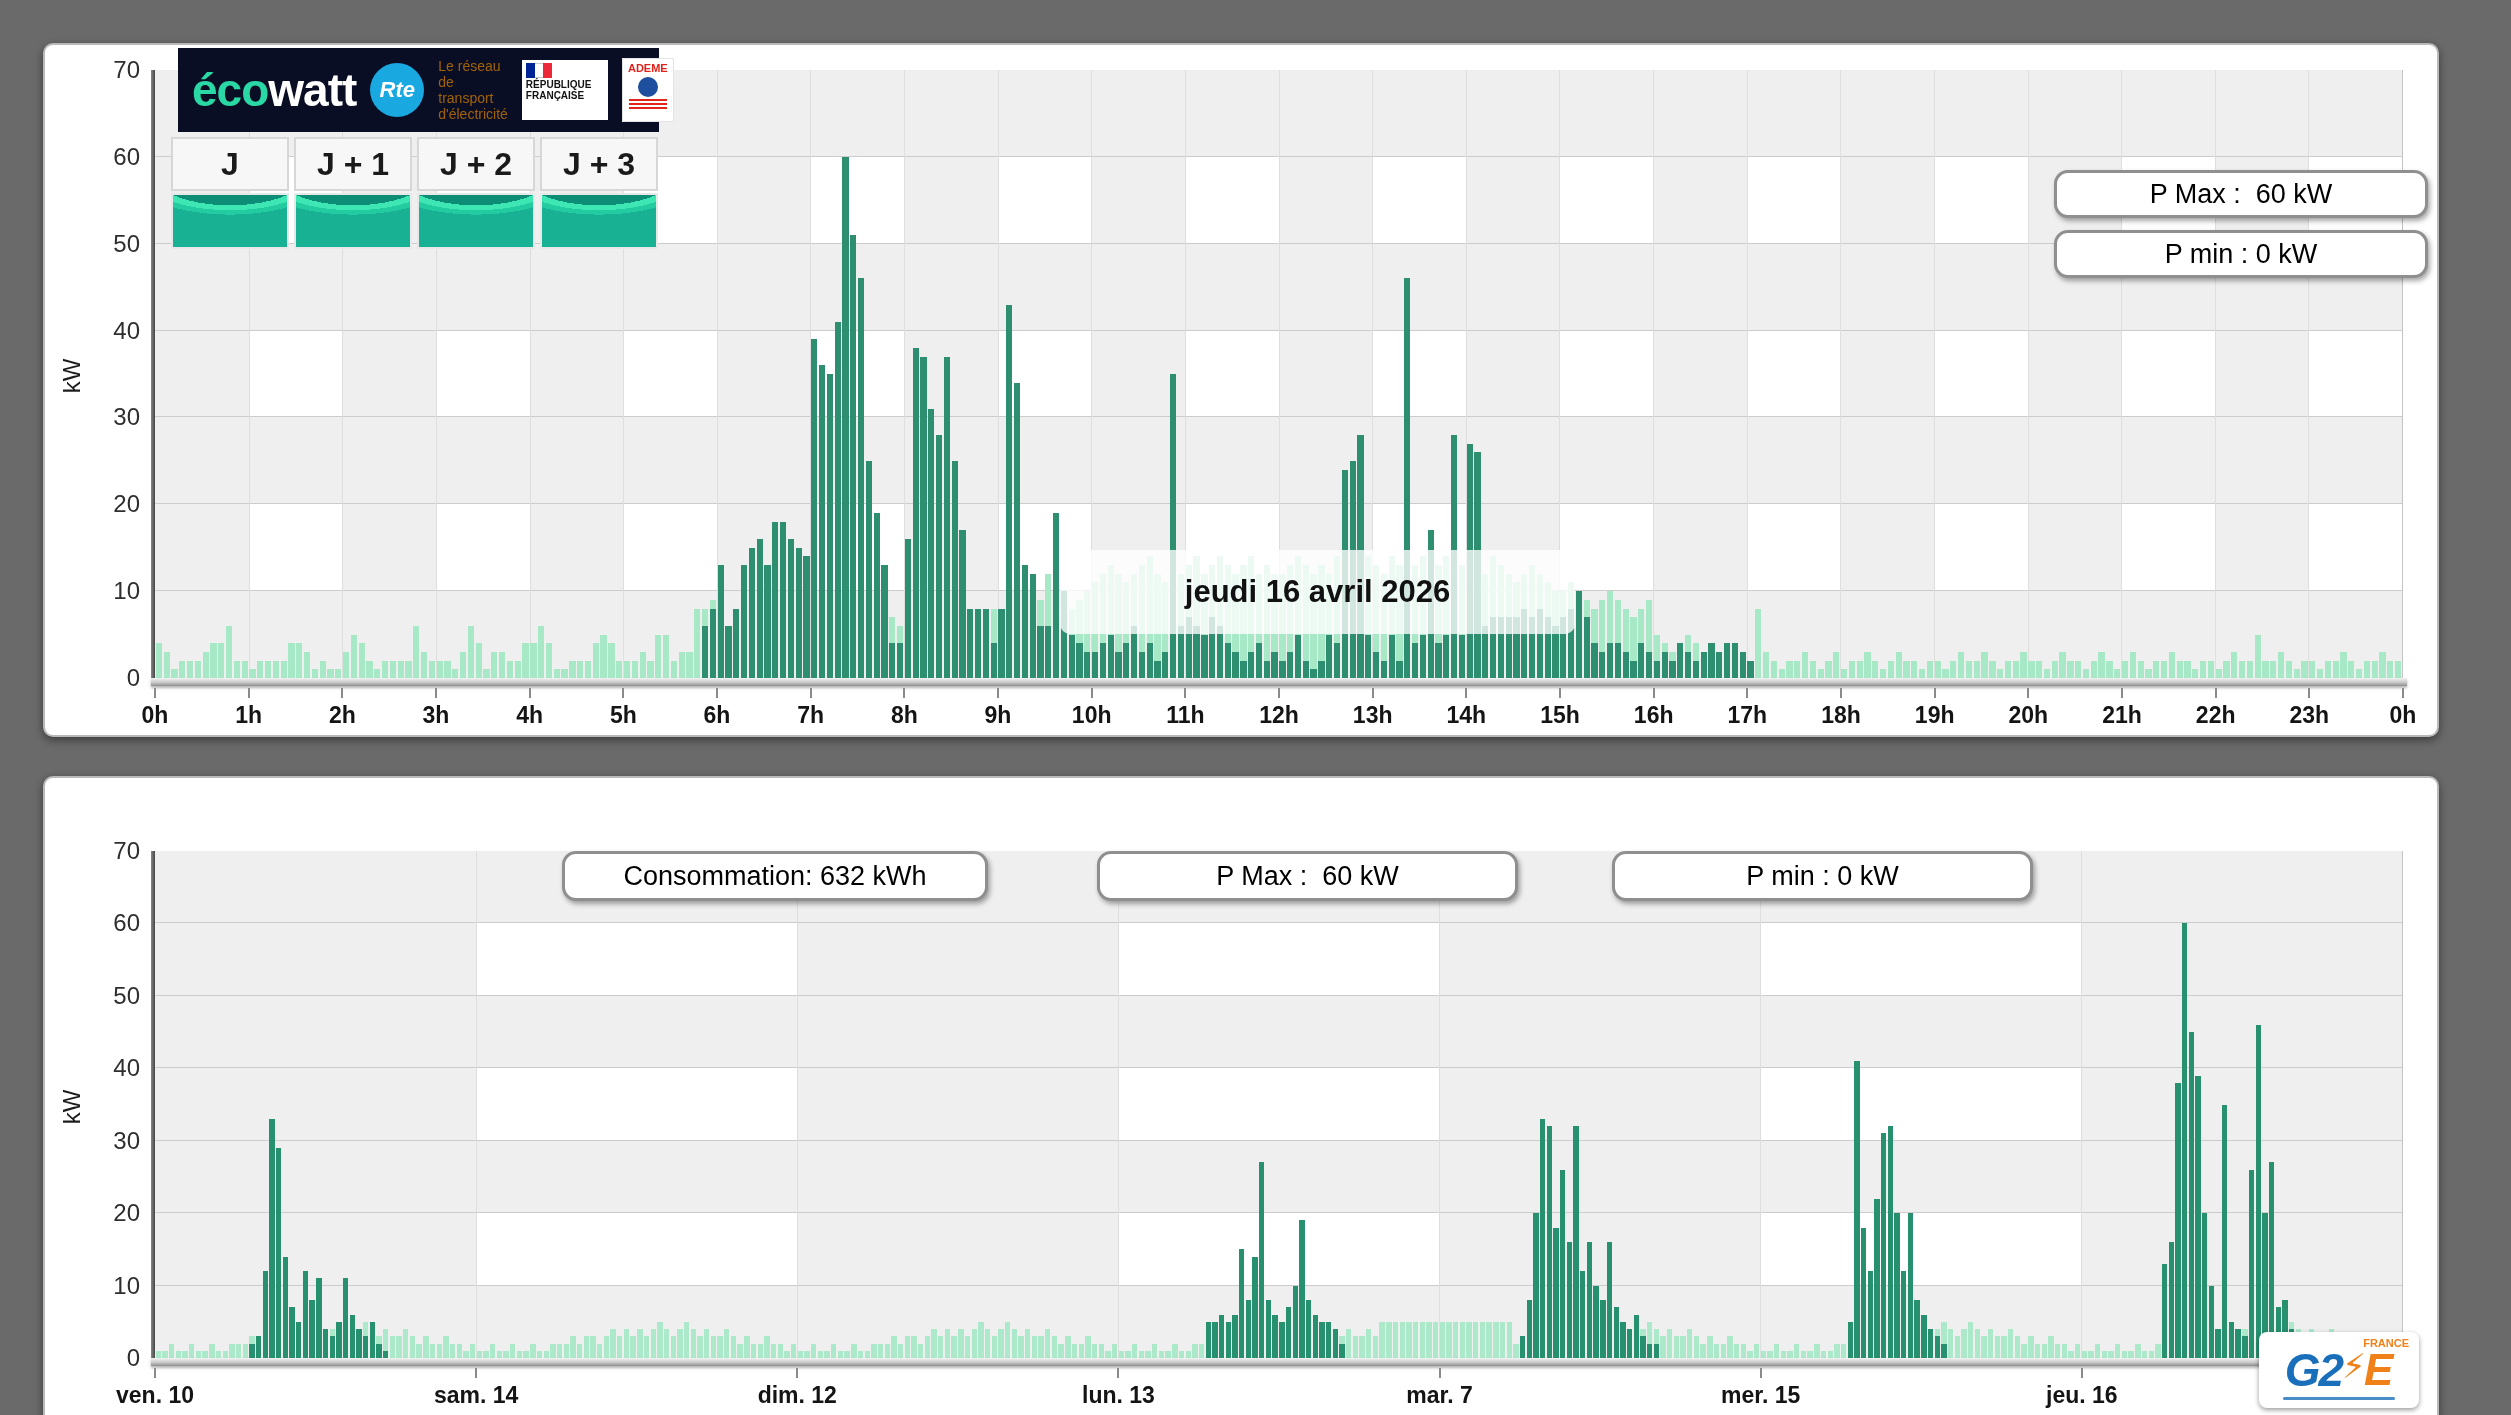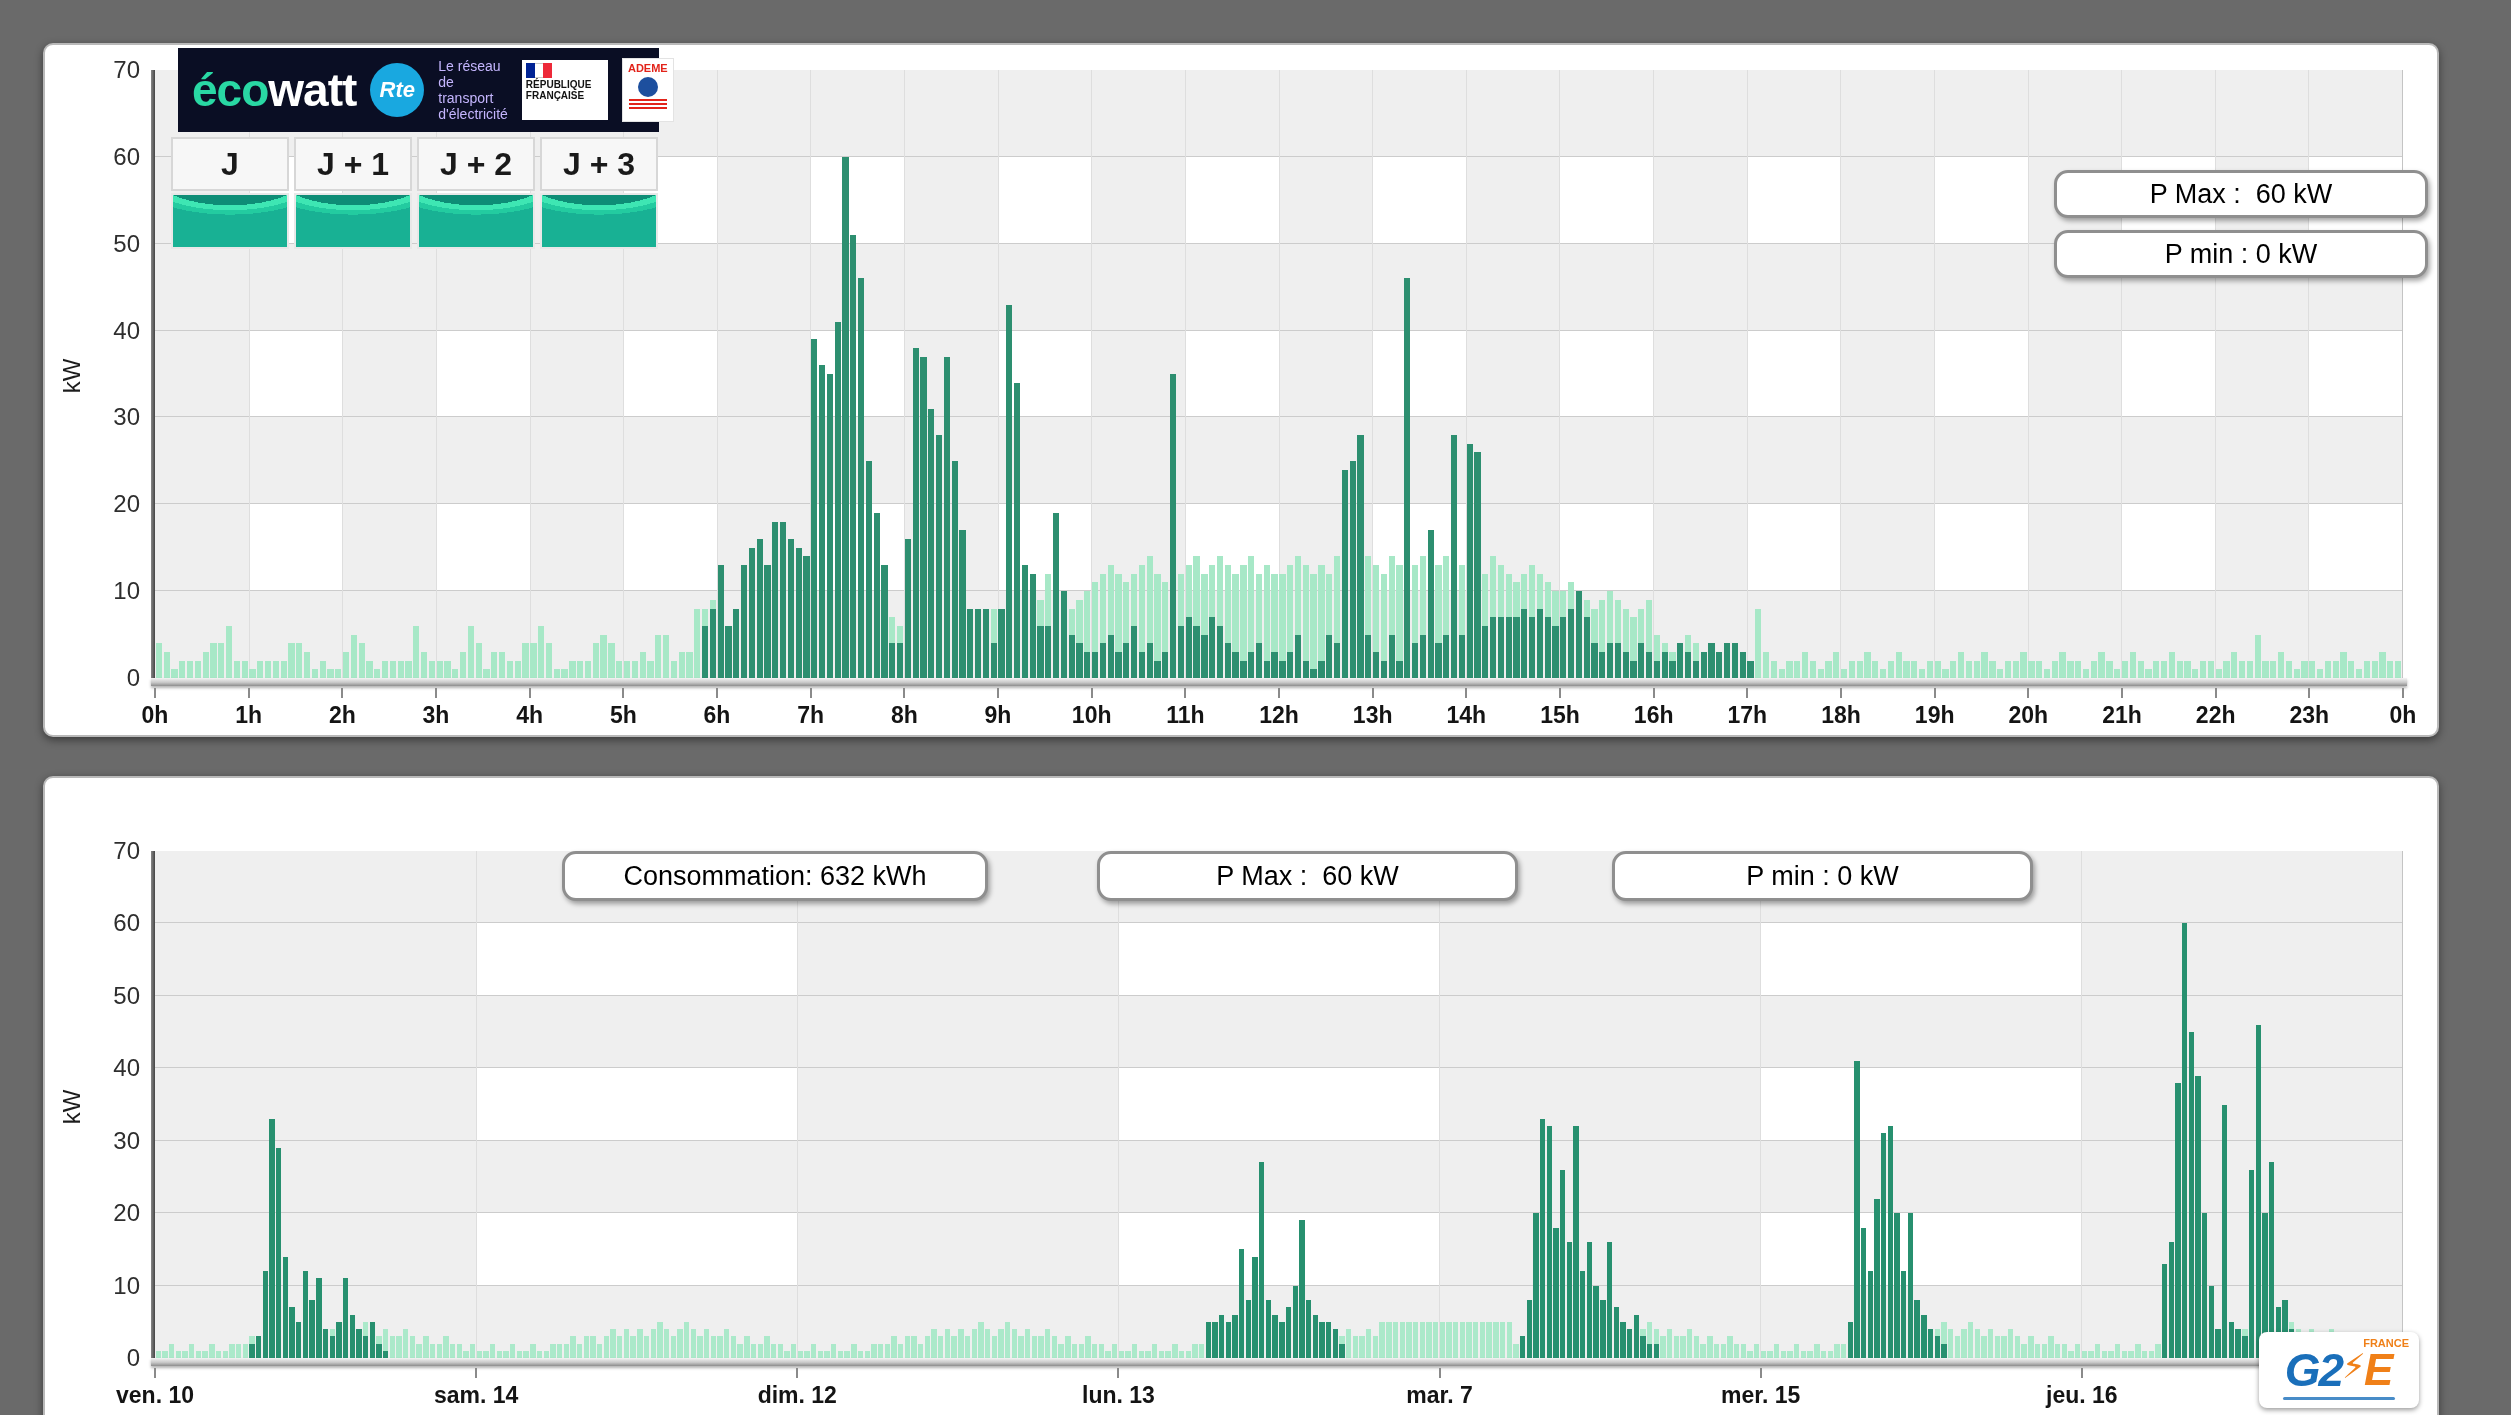--- a/index.html
+++ b/index.html
@@ -50,21 +50,21 @@
     position:absolute;left:133px;top:3px;width:481px;height:84px;background:#0a0e24;
     display:flex;align-items:center;gap:14px;padding:0 14px;box-sizing:border-box;z-index:7;
   }
   .ecowatt-word{font-size:46px;font-weight:700;letter-spacing:-1px;white-space:nowrap;}
   .ecowatt-word .eco{color:#29d8a4;}
   .ecowatt-word .watt{color:#ffffff;}
   .rte-badge{
     width:54px;height:54px;border-radius:50%;background:#19a8e0;color:#fff;
     font-size:22px;font-weight:700;font-style:italic;display:flex;align-items:center;justify-content:center;flex:0 0 auto;
   }
-  .rte-tagline{color:#c4b5fd;font-size:14px;line-height:1.15;white-space:pre-line;}
+  .rte-tagline{color:#a16207;font-size:14px;line-height:1.15;white-space:pre-line;}
   .gov-box{background:#fff;width:86px;height:60px;padding:3px 4px;box-sizing:border-box;flex:0 0 auto;}
   .flag{display:flex;width:26px;height:15px;margin-bottom:2px;}
   .flag i{flex:1;}
   .flag .b{background:#002395;} .flag .w{background:#fff;border-top:1px solid #ccc;border-bottom:1px solid #ccc;} .flag .r{background:#ed2939;}
   .gov-text{font-size:10px;font-weight:700;color:#121212;line-height:1.05;}
   .ademe-box{background:#fff;width:52px;height:64px;flex:0 0 auto;text-align:center;padding-top:3px;box-sizing:border-box;border:1px solid #e3e3e3;}
   .ademe-label{color:#e2231a;font-size:11px;font-weight:700;}
   .ademe-globe{width:20px;height:20px;border-radius:50%;background:#1d4f9e;margin:3px auto 2px;}
   .ademe-sub{height:10px;width:38px;margin:0 auto;background:repeating-linear-gradient(#e2231a 0 2px,transparent 2px 4px);}
 
@@ -625,20 +625,21 @@
     </div>
     <div class="day-btn">
       <div class="lab">J + 3</div>
       <div class="eco-img"></div>
     </div>
   </div>
 
   <div class="stat-box" style="left:2009px;top:125px;width:368px;line-height:42px;">P Max :  60 kW</div>
   <div class="stat-box" style="left:2009px;top:185px;width:368px;line-height:42px;">P min : 0 kW</div>
 
+  <div class="date-overlay" style="left:1015px;top:505px;width:515px;height:84px;line-height:84px;">jeudi 16 avril 2026</div>
 <div class="yaxis-line" style="left:106px;top:25px;height:614px"></div>
     <div class="axis-bar" style="left:106px;top:633px;width:2256px"></div>
     <div class="tick" style="left:110px;top:643px"></div>
     <div class="x-lab" style="left:110px;top:657px">0h</div>
     <div class="tick" style="left:203.66666666666666px;top:643px"></div>
     <div class="x-lab" style="left:203.66666666666666px;top:657px">1h</div>
     <div class="tick" style="left:297.3333333333333px;top:643px"></div>
     <div class="x-lab" style="left:297.3333333333333px;top:657px">2h</div>
     <div class="tick" style="left:391px;top:643px"></div>
     <div class="x-lab" style="left:391px;top:657px">3h</div>

